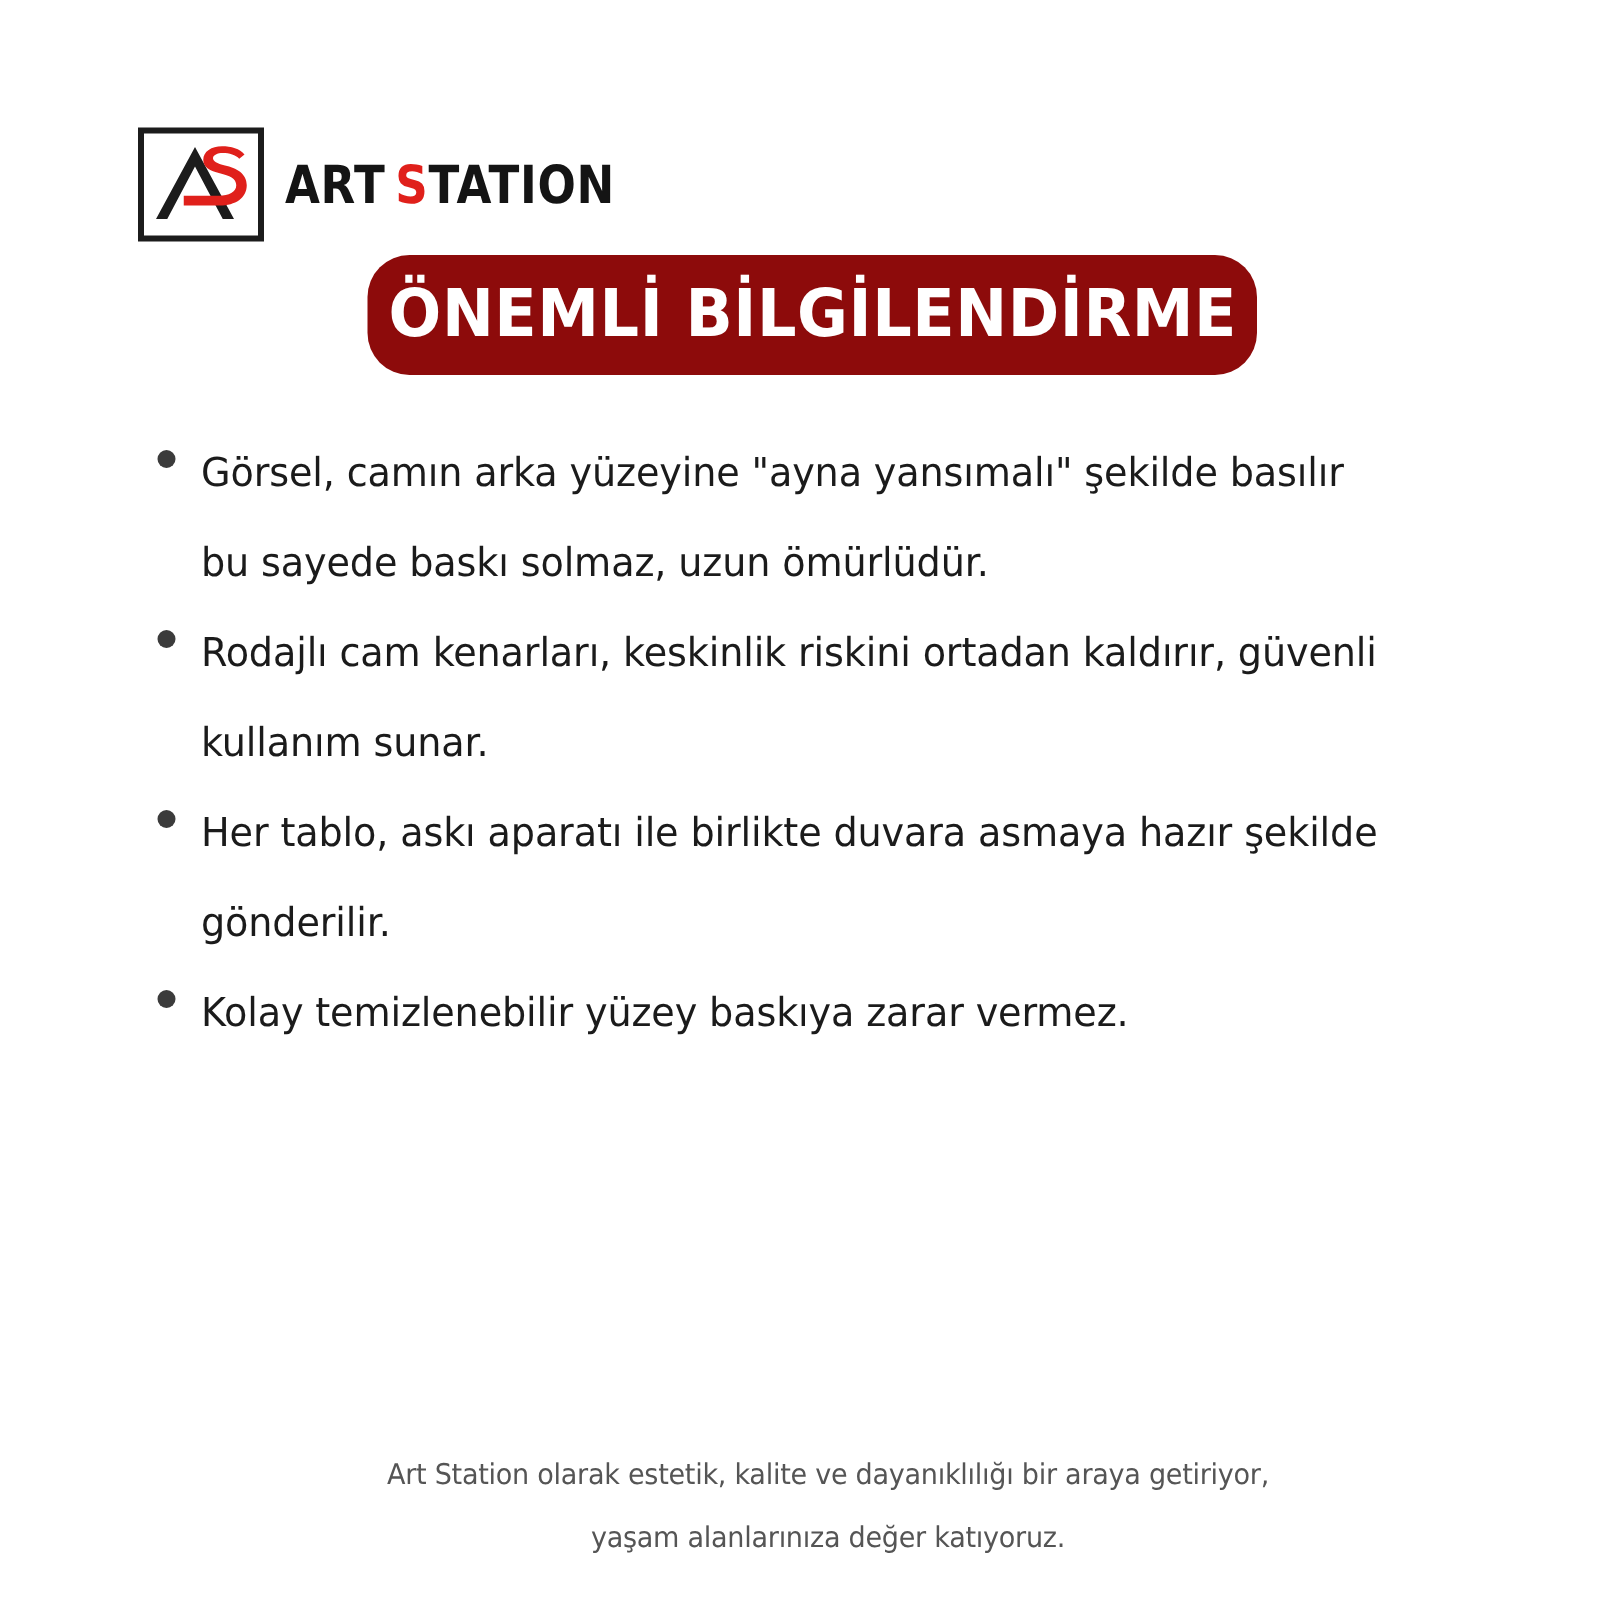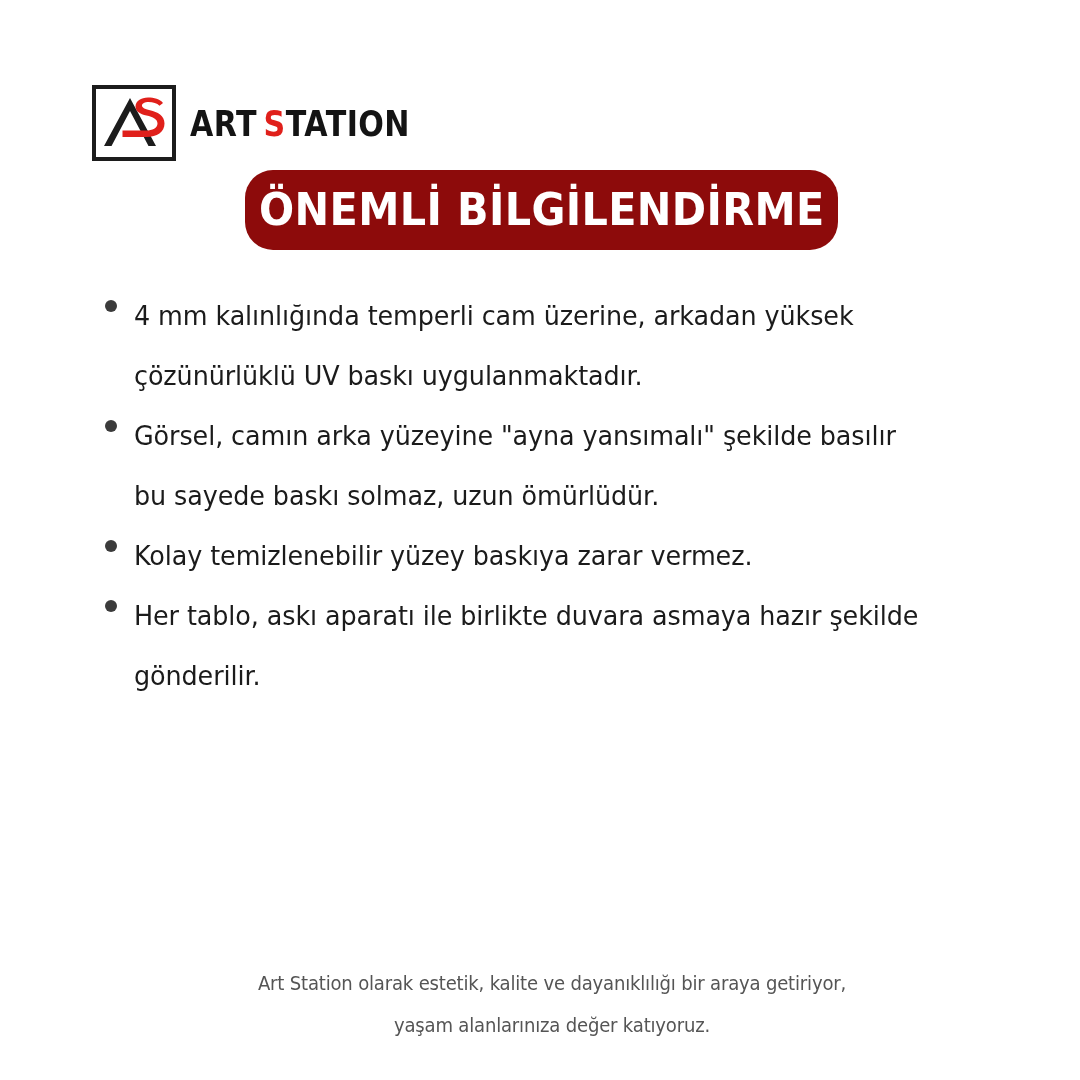--- a/index.html
+++ b/index.html
@@ -174,42 +174,42 @@
     </div>
   </div>
 
   <div class="title-banner">
     <span class="title-banner-text">ÖNEMLİ BİLGİLENDİRME</span>
   </div>
 
   <div class="info-list">
 
 
-    <div class="info-item">
-      <span class="bullet-dot"></span>
-      <div class="info-line">4 mm kalınlığında temperli cam üzerine, arkadan yüksek</div>
-      <div class="info-line">çözünürlüklü UV baskı uygulanmaktadır.</div>
-    </div>
 
     <div class="info-item">
       <span class="bullet-dot"></span>
       <div class="info-line">Görsel, camın arka yüzeyine "ayna yansımalı" şekilde basılır</div>
       <div class="info-line">bu sayede baskı solmaz, uzun ömürlüdür.</div>
     </div>
 
-
-    <div class="info-item">
-      <span class="bullet-dot"></span>
-      <div class="info-line">Kolay temizlenebilir yüzey baskıya zarar vermez.</div>
+    <div class="info-item">
+      <span class="bullet-dot"></span>
+      <div class="info-line">Rodajlı cam kenarları, keskinlik riskini ortadan kaldırır, güvenli</div>
+      <div class="info-line">kullanım sunar.</div>
     </div>
 
     <div class="info-item">
       <span class="bullet-dot"></span>
       <div class="info-line">Her tablo, askı aparatı ile birlikte duvara asmaya hazır şekilde</div>
       <div class="info-line">gönderilir.</div>
+    </div>
+
+    <div class="info-item">
+      <span class="bullet-dot"></span>
+      <div class="info-line">Kolay temizlenebilir yüzey baskıya zarar vermez.</div>
     </div>
 
   </div>
 
   <div class="footer-note">
     <span class="footer-line">Art Station olarak estetik, kalite ve dayanıklılığı bir araya getiriyor,</span>
     <span class="footer-line">yaşam alanlarınıza değer katıyoruz.</span>
   </div>
 
 </div>

